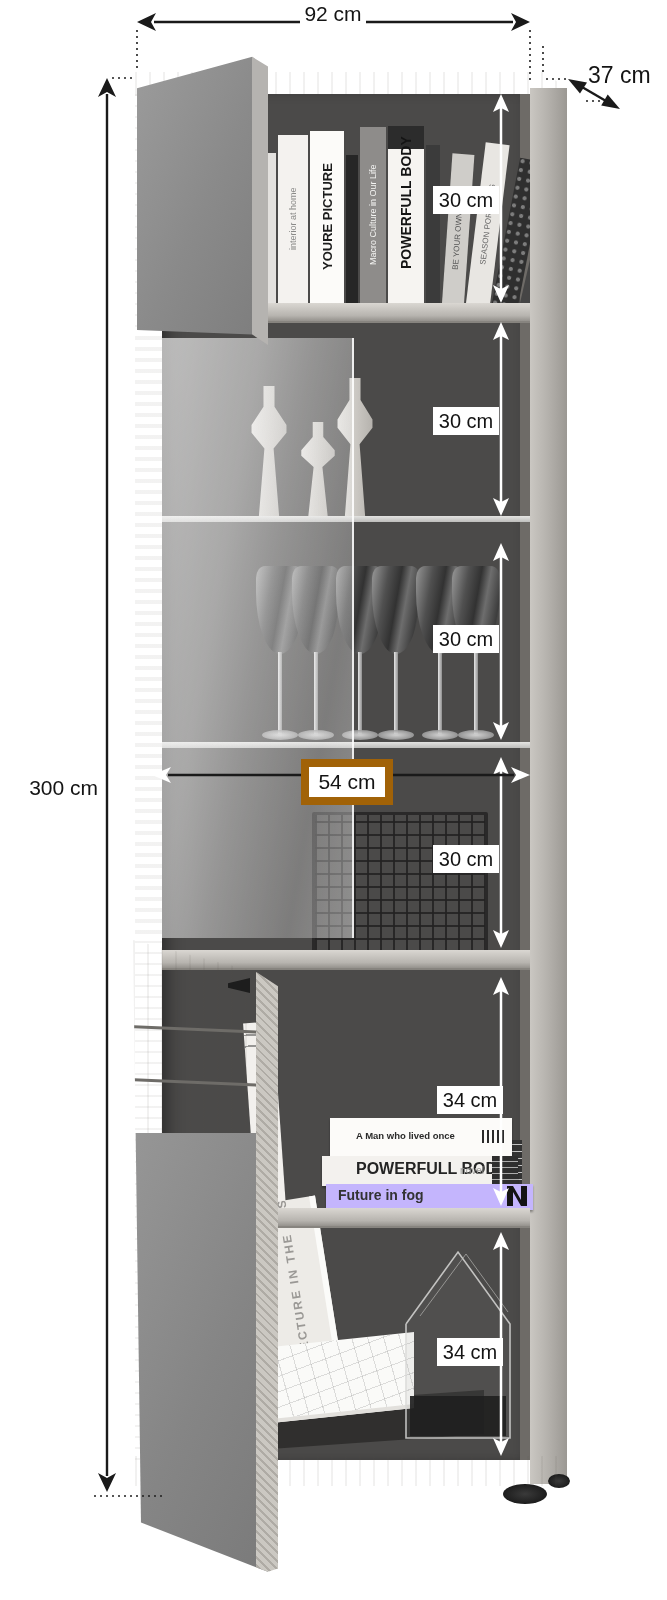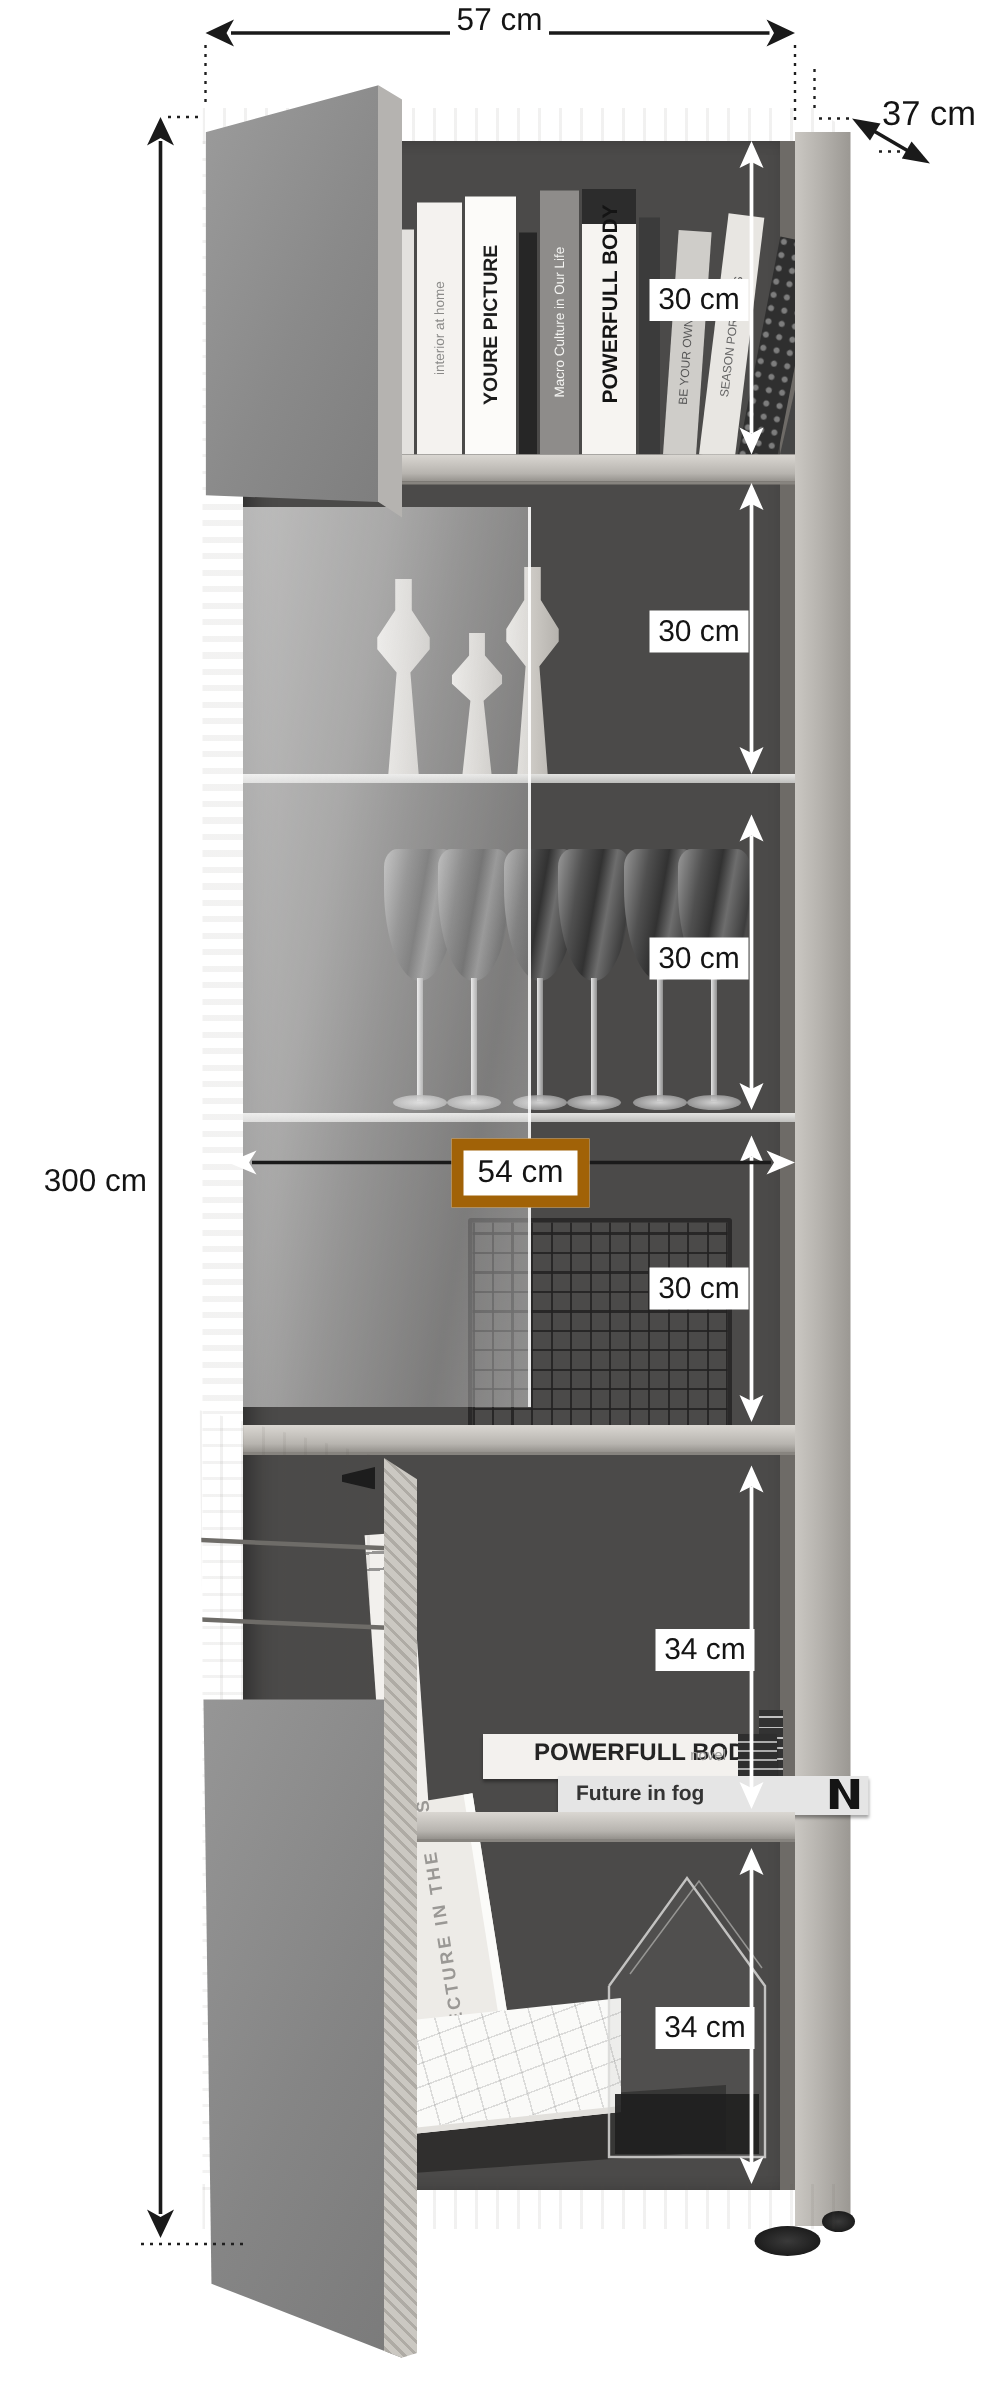--- a/index.html
+++ b/index.html
@@ -132,27 +132,32 @@
               background-image:linear-gradient(#c9392f00 0 6%,rgba(60,60,60,.5) 6% 7%,transparent 7% 12%,rgba(60,60,60,.5) 12% 13%,transparent 13%);">
     <span class="vtext" style="font-size:10px;color:#6f6f6d;">new brand</span>
     </div>
   <div class="spine abs" style="left:284px;top:1012px;width:56px;height:196px;z-index:2;background:#edebe7;border-right:6px solid #fbfbf9;
               transform:rotate(-9deg);transform-origin:bottom center;">
     <span class="vtext" style="font-size:12px;letter-spacing:2px;color:#9a9895;font-weight:bold;">ARCHITECTURE IN THE PAST</span>
     </div>
   <div class="abs" style="left:506px;top:1140px;width:16px;height:68px;z-index:2;background:#333;
               background-image:repeating-linear-gradient(0deg,rgba(255,255,255,.7) 0 1px,transparent 1px 7px);"></div>
 
+  <div class="stackbook" style="left:330px;top:1118px;width:182px;height:40px;background:#fcfbf9;">
+    <span class="abs" style="left:26px;top:12px;font-size:9.5px;font-weight:bold;color:#2a2a2a;">A Man who lived once</span>
+    <span class="abs" style="right:8px;top:12px;width:22px;height:13px;
+                 background:repeating-linear-gradient(90deg,#2a2a2a 0 2px,transparent 2px 5px);"></span>
+    </div>
   <div class="stackbook" style="left:322px;top:1156px;width:196px;height:30px;background:#f3f1ee;">
     <span class="abs" style="left:34px;top:4px;font-size:16px;font-weight:bold;color:#242424;">POWERFULL BODY</span>
     <span class="abs" style="right:34px;top:9px;font-size:10px;color:#9a9a98;">novel</span>
     <span class="abs" style="right:0;top:0;width:26px;height:30px;background:#2e2e2e;
                  background-image:repeating-linear-gradient(0deg,rgba(255,255,255,.6) 0 1px,transparent 1px 6px);"></span>
     </div>
-  <div class="stackbook" style="left:326px;top:1184px;width:207px;height:26px;background:#e5e5e5;margin-left:46px;">
+  <div class="stackbook" style="left:326px;top:1184px;width:207px;height:26px;background:#c4b5fd;">
     <span class="abs" style="left:12px;top:3px;font-size:14px;font-weight:bold;color:#333;">Future in fog</span>
     <span class="abs" style="right:6px;top:2px;width:20px;height:20px;background:#141414;
                  clip-path:polygon(0 0,30% 0,70% 70%,70% 0,100% 0,100% 100%,70% 100%,30% 30%,30% 100%,0 100%);"></span>
     </div>
 
   <div class="abs" style="left:256px;top:1398px;width:228px;height:44px;z-index:2;background:#302f2e;transform:skewY(-4deg);"></div>
   <div class="abs" style="left:262px;top:1340px;width:152px;height:72px;z-index:2;background:#fafaf8;transform:skewY(-6deg);
               border-bottom:4px solid #e2e0dc;
               background-image:repeating-linear-gradient(75deg,rgba(140,140,140,.28) 0 1px,transparent 1px 15px),
                                repeating-linear-gradient(-15deg,rgba(140,140,140,.28) 0 1px,transparent 1px 15px);"></div>
@@ -240,21 +245,21 @@
       <line x1="137" y1="30" x2="137" y2="72"></line>
       <line x1="530" y1="30" x2="530" y2="84"></line>
       <line x1="112" y1="78" x2="136" y2="78"></line>
       <line x1="94" y1="1496" x2="163" y2="1496"></line>
       <line x1="543" y1="46" x2="543" y2="76"></line>
       <line x1="546" y1="79" x2="566" y2="79"></line>
       <line x1="586" y1="101" x2="604" y2="101"></line>
     </g>
   </svg>
 
-  <div class="dim-label" style="left:300px;top:0;width:66px;font-size:21px;">57 cm</div>
+  <div class="dim-label" style="left:300px;top:0;width:66px;font-size:21px;">92 cm</div>
   <div class="dim-label" style="left:588px;top:64px;font-size:23px;line-height:22px;">37 cm</div>
   <div class="dim-label" style="left:14px;top:774px;width:84px;text-align:right;font-size:21px;">300 cm</div>
   <div class="dim-label" style="left:433px;top:186px;width:66px;height:28px;">30 cm</div>
   <div class="dim-label" style="left:433px;top:407px;width:66px;height:28px;">30 cm</div>
   <div class="dim-label" style="left:433px;top:625px;width:66px;height:28px;">30 cm</div>
   <div class="dim-label" style="left:301px;top:759px;width:76px;height:30px;border:8px solid #a16207;font-size:21px;line-height:30px;">54 cm</div>
   <div class="dim-label" style="left:433px;top:845px;width:66px;height:28px;">30 cm</div>
   <div class="dim-label" style="left:437px;top:1086px;width:66px;height:28px;">34 cm</div>
   <div class="dim-label" style="left:437px;top:1338px;width:66px;height:28px;">34 cm</div>
 

